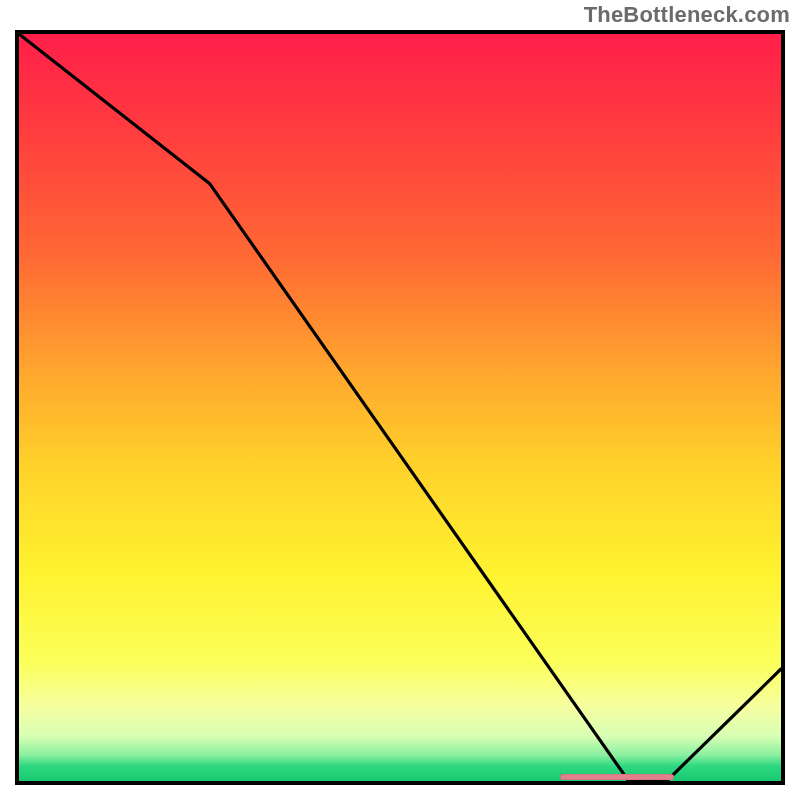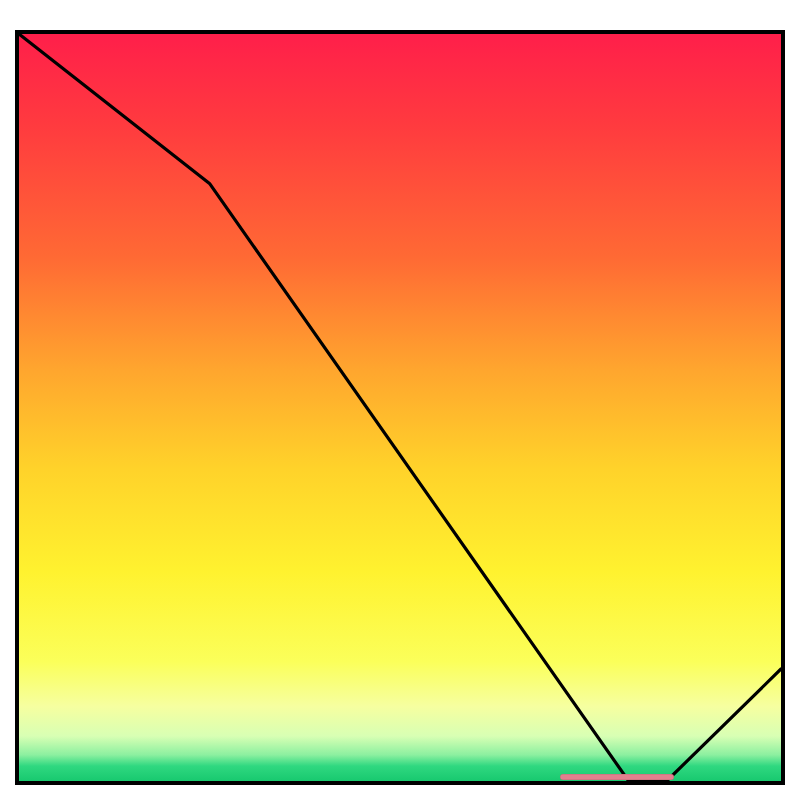--- a/index.html
+++ b/index.html
@@ -68,20 +68,21 @@
     border-radius: 3px;
     background: #e2808e;
     box-shadow: 0 0 0 0.5px rgba(0,0,0,0.15) inset;
   }
 </style>
 </head>
 <body>
 
 <div class="frame">
 
+  <div class="watermark">TheBottleneck.com</div>
 
   <div class="plot-outer">
 
     <div class="gradient"></div>
 
     <svg class="curve" viewBox="0 0 762 747" preserveAspectRatio="none">
       <path d="M 0.0 0.0 L 190.5 149.4 L 609.6 747.0 L 647.7 747.0 L 762.0 635.0" fill="none" stroke="#000" stroke-width="3.2" stroke-linejoin="round" stroke-linecap="round"></path>
     </svg>
 
     <div class="marker" style="left: 541.02px; width: 114.3px; top: 740.265px; background: rgb(226, 128, 142);"></div>

